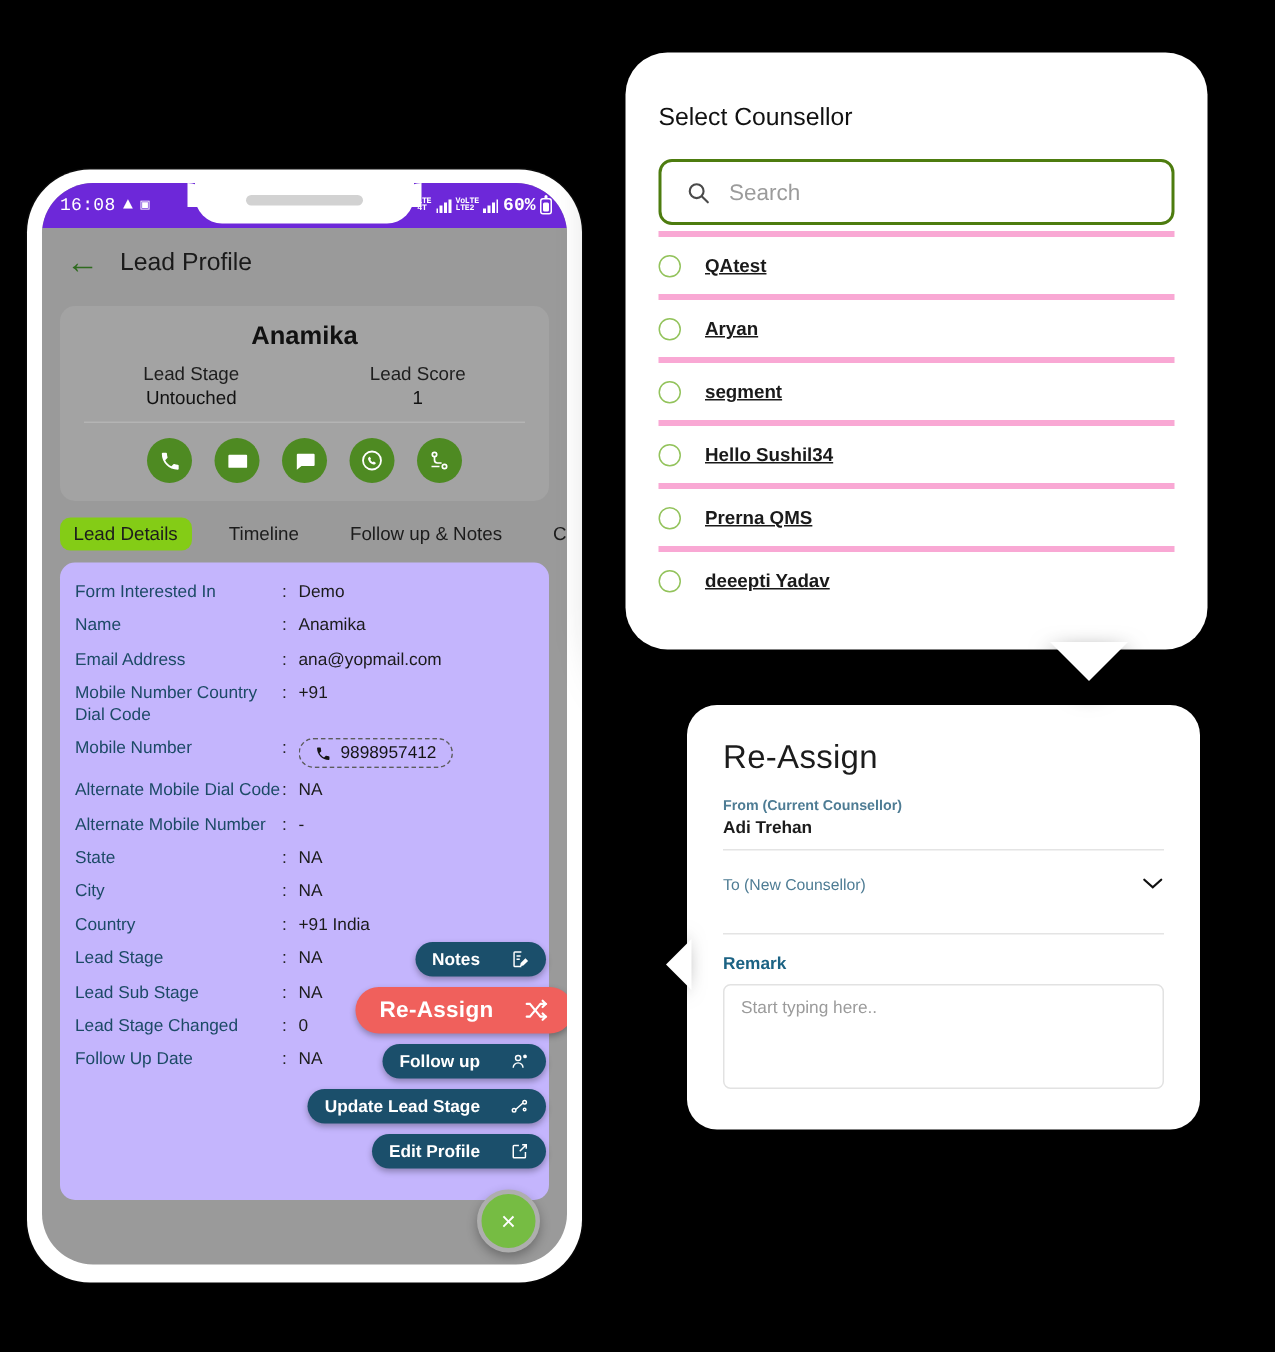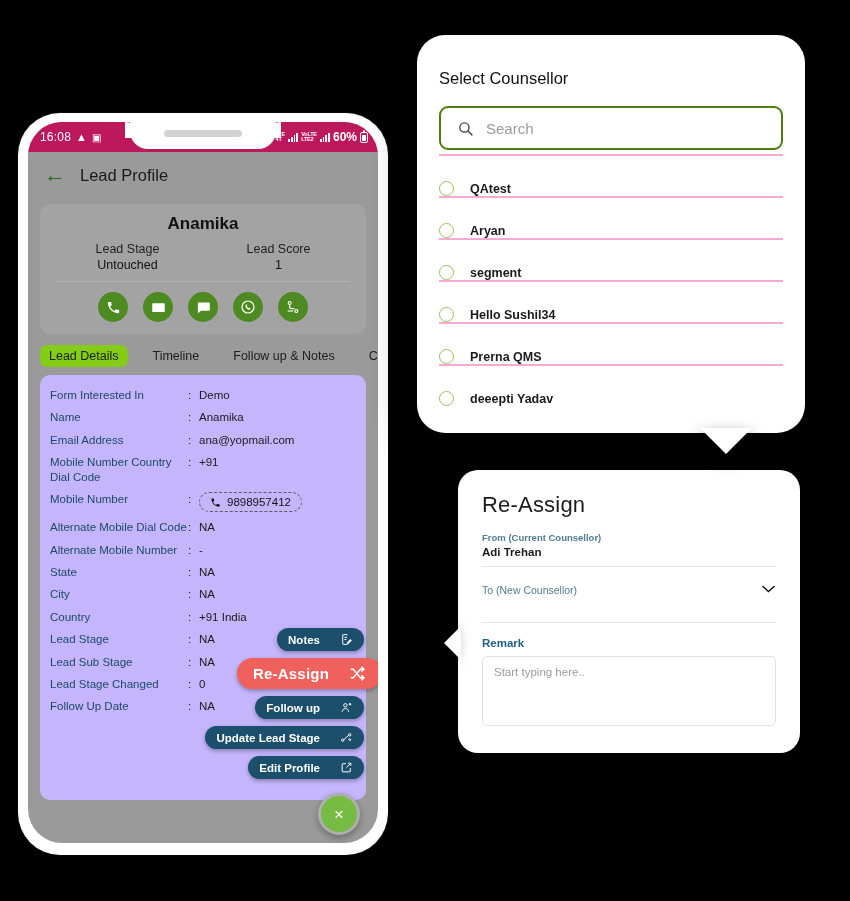--- a/index.html
+++ b/index.html
@@ -42,25 +42,26 @@
   }
   .notch-l, .notch-r {
     position: absolute; top: 0; width: 16px; height: 16px; z-index: 39;
     background: #ffffff;
   }
   .notch-l { left: calc(50% - 78px); border-top-right-radius: 16px; }
   .notch-r { right: calc(50% - 78px); border-top-left-radius: 16px; }
 
   
   #statusbar {
-    position: relative; height: 30px; background: #be185d;
+    position: relative; height: 30px; background: #6d28d9;
     display: flex; align-items: center; justify-content: space-between;
     padding: 0 10px 0 12px;
     color: #fff; font-size: 11.5px; font-weight: 500;
     z-index: 10;
+    font-family: Liberation Mono, monospace;
   }
   #statusbar .sb-left { display: flex; align-items: center; gap: 5px; }
   #statusbar .sb-right { display: flex; align-items: center; gap: 3px; font-size: 10px; }
   .sb-time { font-size: 12px; letter-spacing: .2px; }
   .glyph-warn { font-size: 11px; }
   .glyph-img { font-size: 10px; }
   .sig-pair { display: flex; flex-direction: column; line-height: 0.85; font-size: 5.5px; font-weight: 700; letter-spacing: -.2px; }
   .bars { display: inline-flex; align-items: flex-end; gap: 1px; height: 9px; }
   .bars i { display: block; width: 1.8px; background: #fff; }
   .bars i:nth-child(1){height:3px} .bars i:nth-child(2){height:5px}
@@ -163,23 +164,23 @@
   }
   #counsellor-card .cc-title { font-size: 16.5px; color: #111; margin-bottom: 18px; }
   #cc-search {
     display: flex; align-items: center; gap: 12px;
     height: 44px; border: 2px solid #4d7c0f; border-radius: 9px;
     padding: 0 16px;
   }
   #cc-search .ph { color: #9b9b9b; font-size: 15px; }
   .cc-list { margin-top: 4px; }
   .cc-item {
-    display: flex; align-items: flex-end; gap: 16px;
-    height: 42px; border-top: 2px solid #f9a8d4;
-    font-size: 12.5px; font-weight: bold; color: #1a1a1a;
+    display: flex; align-items: center; gap: 16px;
+    height: 42px; border-top: 4px solid #f9a8d4;
+    font-size: 12.5px; font-weight: bold; color: #1a1a1a; text-decoration: underline;
   }
   .radio {
     width: 15px; height: 15px; border-radius: 50%;
     border: 1.4px solid #93c35c; flex: none;
   }
   #cc-tail {
     position: absolute; left: 700px; top: 428px;
     width: 0; height: 0;
     border-left: 26px solid transparent;
     border-right: 26px solid transparent;

